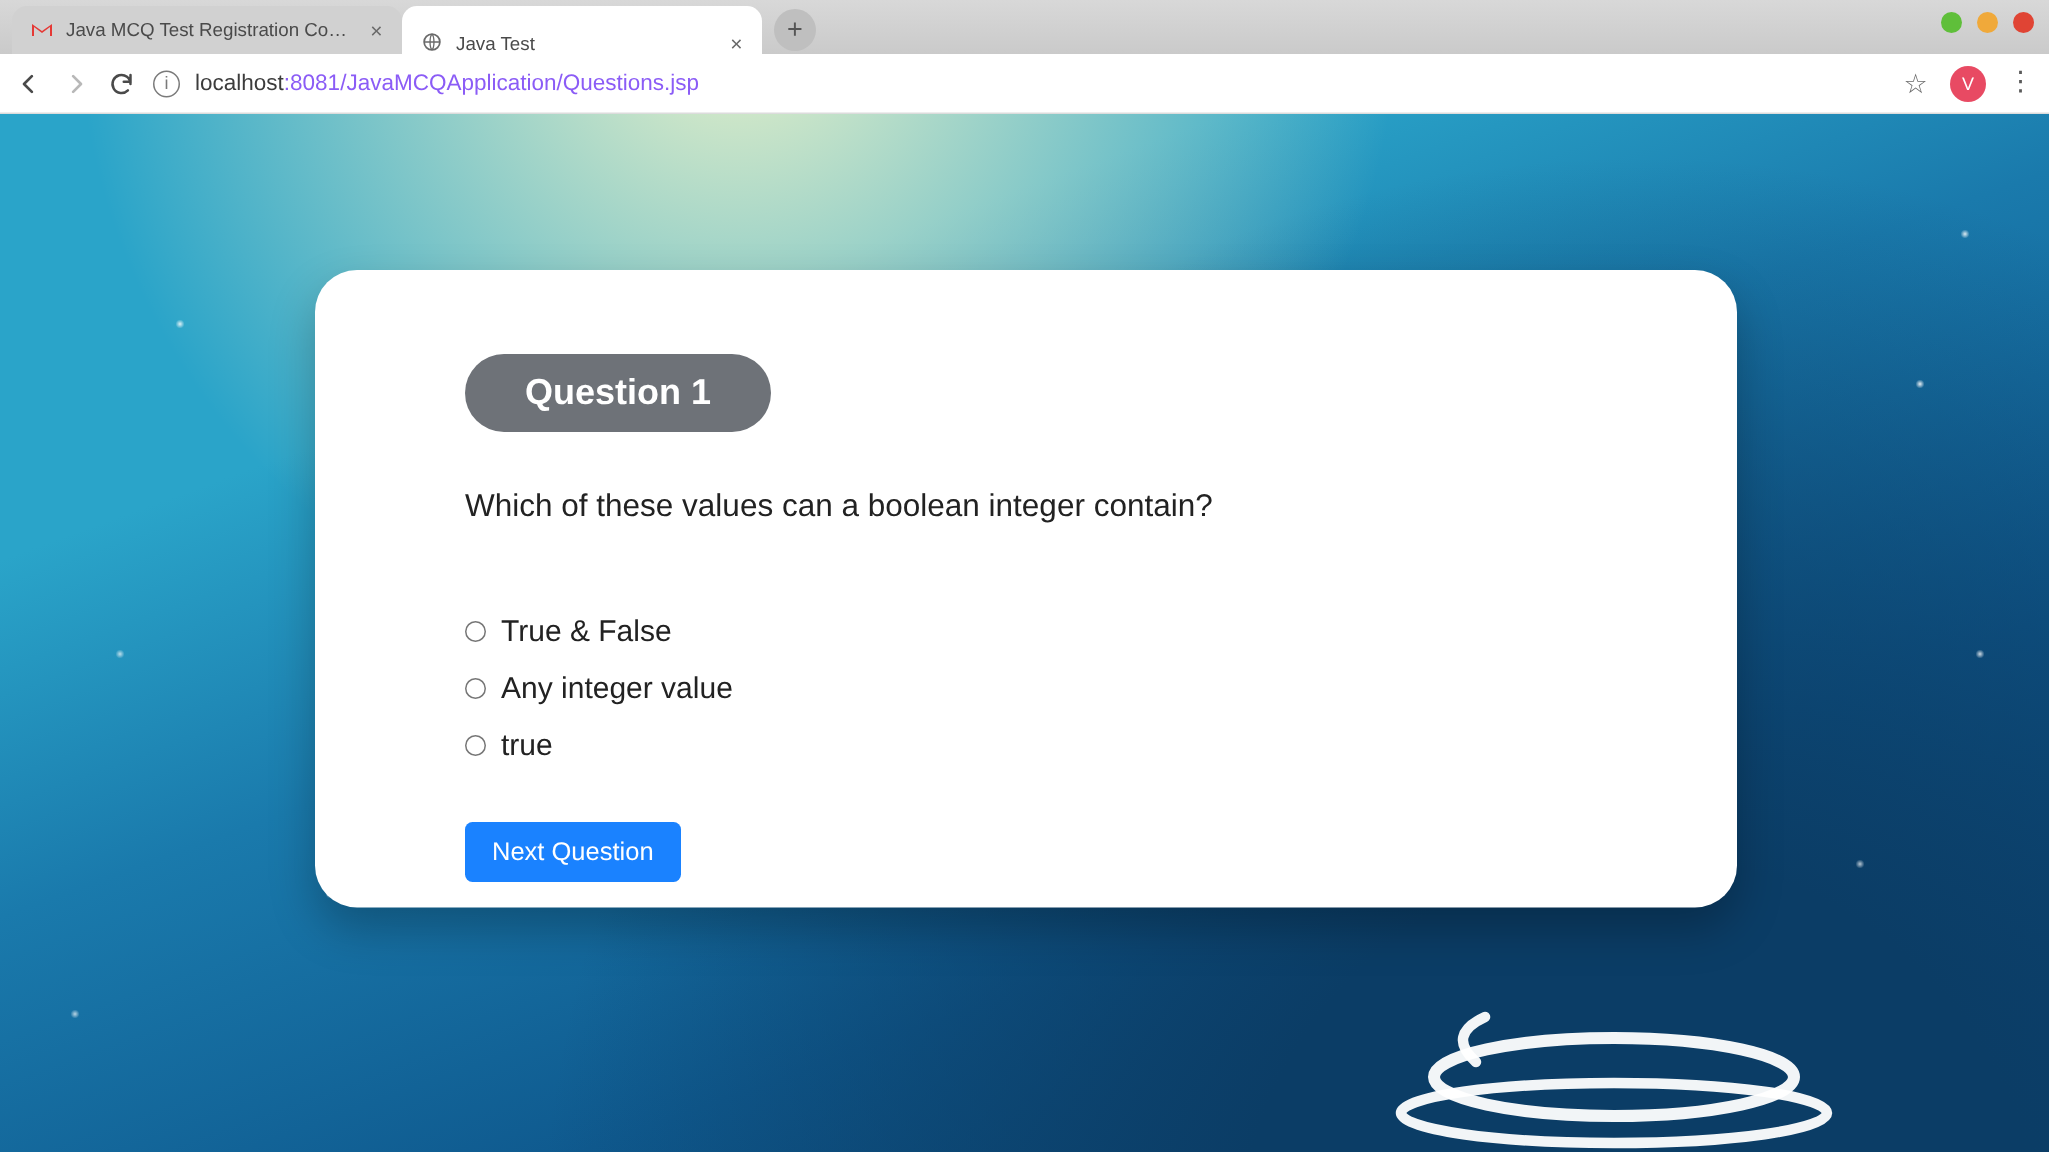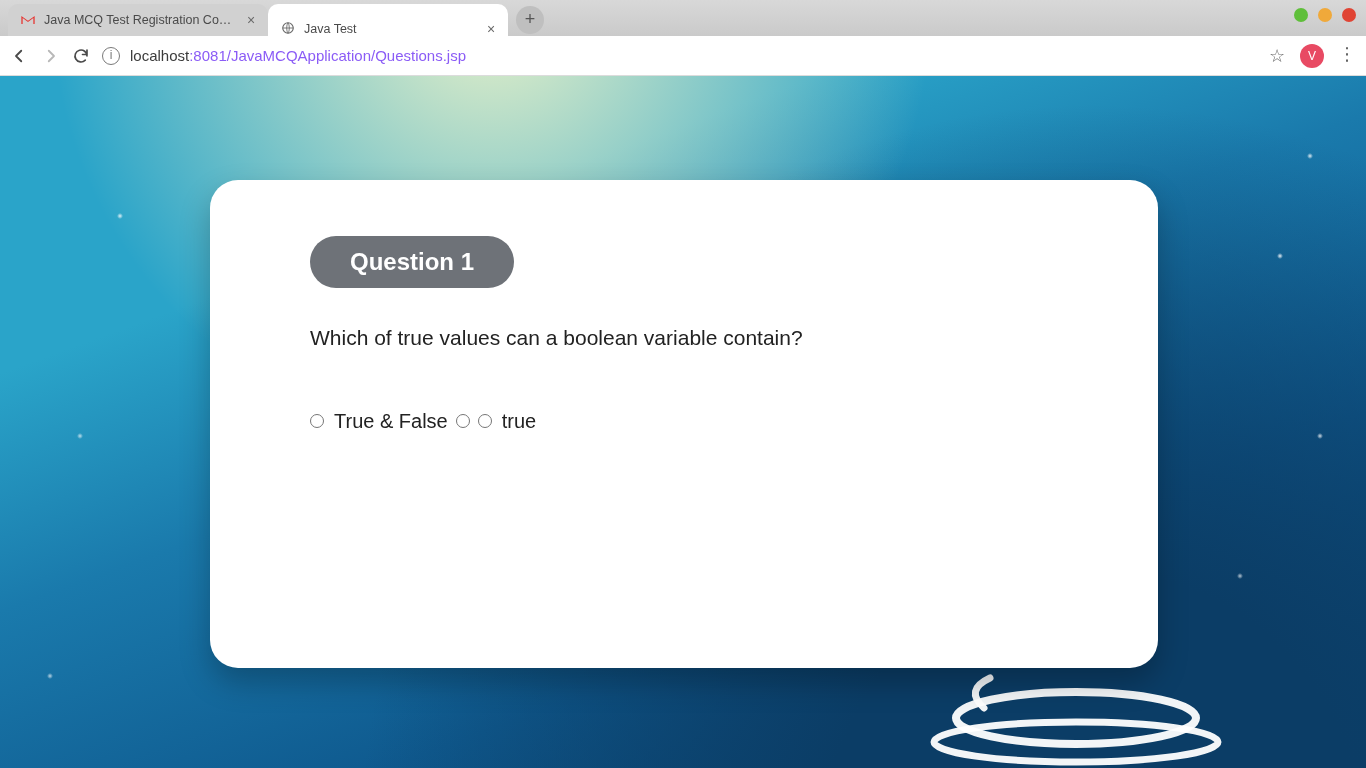--- a/index.html
+++ b/index.html
@@ -107,21 +107,21 @@
   
   .swirl {
     position:absolute; right:140px; bottom:-10px; width:300px; height:140px;
     pointer-events:none;
   }
 
   
   .card {
     position: absolute;
     left: 210px; top: 104px;
-    width: 948px; height: 488px;
+    width: 948px; height: 425px;
     background: #fff;
     border-radius: 28px;
     box-shadow: 0 14px 30px rgba(0,0,0,0.25);
     padding: 56px 0 40px 100px;
   }
   .q-pill {
     display: inline-block;
     background: #6e7278;
     color: #fff;
     font-weight: 700;
@@ -129,21 +129,21 @@
     padding: 12px 40px;
     border-radius: 999px;
   }
   .q-text {
     margin-top: 38px;
     font-size: 21px;
     color: #222;
   }
   .options {
     margin-top: 56px;
-    display: flex; gap: 8px;
+    display: flex; flex-direction: column; gap: 8px;
     font-size: 20px; color:#222;
   }
   .option { display:flex; align-items:center; gap:10px; line-height:1.5; }
   .option input[type="radio"] {
     width: 14px; height: 14px; accent-color:#888; cursor:pointer;
   }
   .next-btn {
     margin-top: 36px;
     display:inline-block;
     background: #1a82ff;
@@ -224,32 +224,34 @@
     <div class="stars-layer"></div>
 
     <svg class="swirl" viewBox="0 0 300 140">
       <ellipse cx="150" cy="80" rx="120" ry="26" fill="none" stroke="#ffffff" stroke-width="8" opacity="0.95"></ellipse>
       <ellipse cx="150" cy="104" rx="142" ry="20" fill="none" stroke="#ffffff" stroke-width="7" opacity="0.95"></ellipse>
       <path d="M58 70 q-20 -18 6 -30" fill="none" stroke="#ffffff" stroke-width="7" stroke-linecap="round" opacity="0.95"></path>
     </svg>
 
     <div class="card">
       <div class="q-pill">Question 1</div>
-      <div class="q-text">Which of true values can a boolean variable contain?</div>
+      <div class="q-text">Which of these values can a boolean integer contain?</div>
 
       <div class="options">
         <label class="option">
           <input type="radio" name="q1" style="">
           <span>True &amp; False</span>
         </label>
         <label class="option">
           <input type="radio" name="q1" style="">
+          <span>Any integer value</span>
         </label>
         <label class="option">
           <input type="radio" name="q1" style="">
           <span>true</span>
         </label>
       </div>
 
+      <button class="next-btn">Next Question</button>
     </div>
   </div>
 
 </div>
 
 </body></html>

